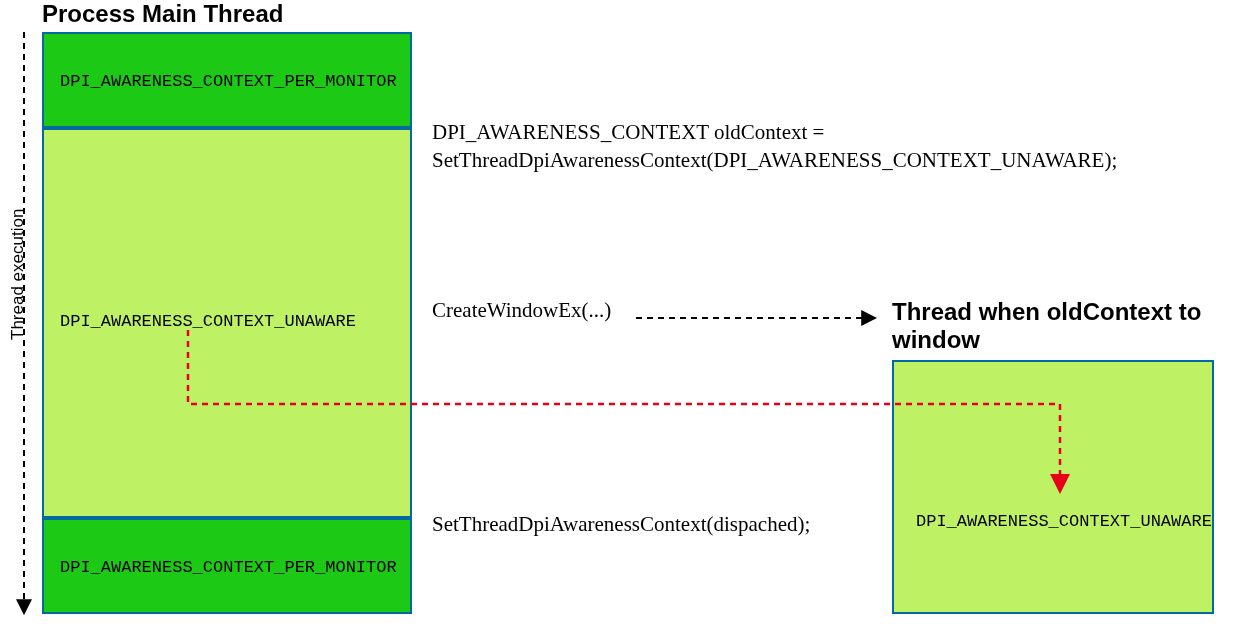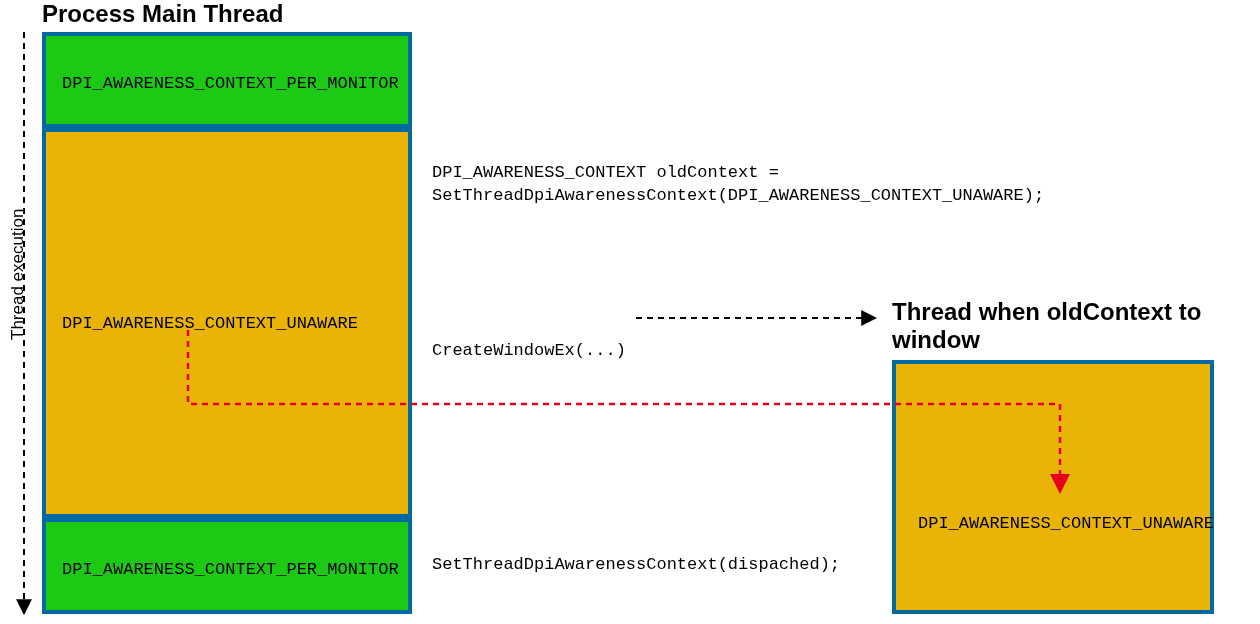--- a/index.html
+++ b/index.html
@@ -13,37 +13,36 @@
     position: relative;
     overflow: hidden;
   }
   .title {
     font-weight: 700;
     font-size: 24px;
     position: absolute;
   }
   .box {
     position: absolute;
-    border: 4px solid #0369a1;
+    border: 2px solid #0369a1;
     padding-left: 40px;
   }
   .green { background: #1cc914; }
-  .orange { background: #eab308; }
+  .orange { background: #bef264; }
   .label-in-box {
     position: absolute;
     font-family: "Consolas", "Courier New", monospace;
     font-size: 17px;
   }
   .annotation {
     position: absolute;
-    font-family: Liberation Mono, monospace;
-    font-size: 17px;
+    font-family: Liberation Serif, serif;
+    font-size: 21px;
     line-height: 1.35;
     white-space: pre;
-    margin-top: 44px;
   }
   svg.overlay {
     position: absolute;
     left: 0; top: 0;
     width: 1260px;
     height: 624px;
     pointer-events: none;
   }
   .vlabel {
     position: absolute;

